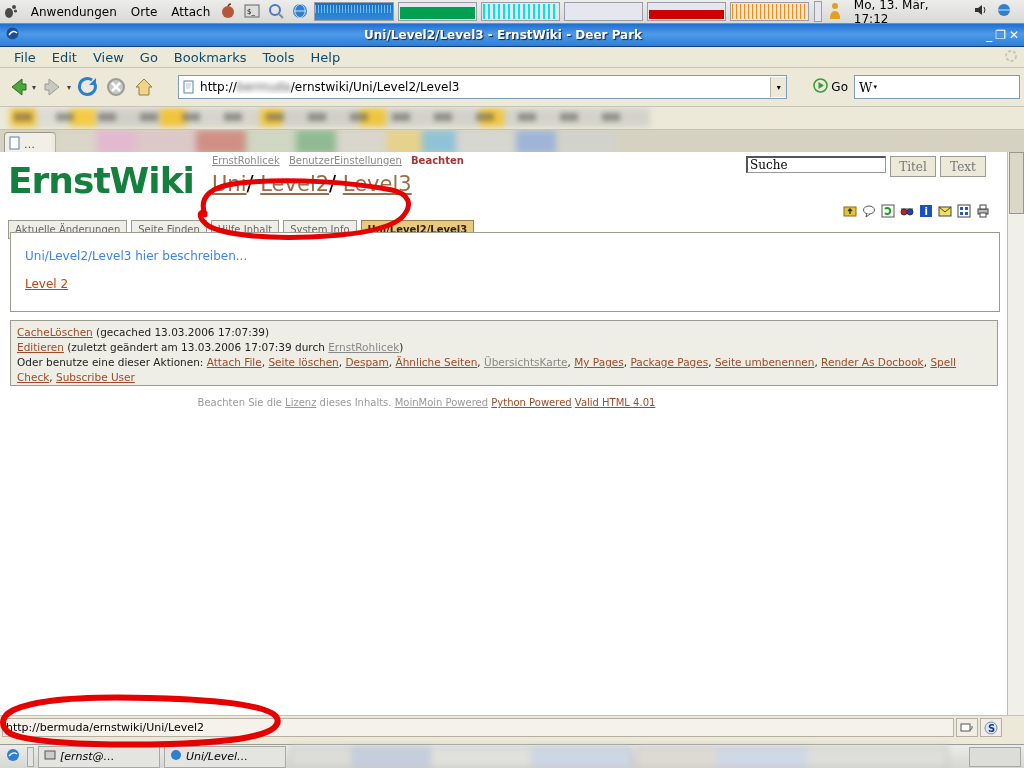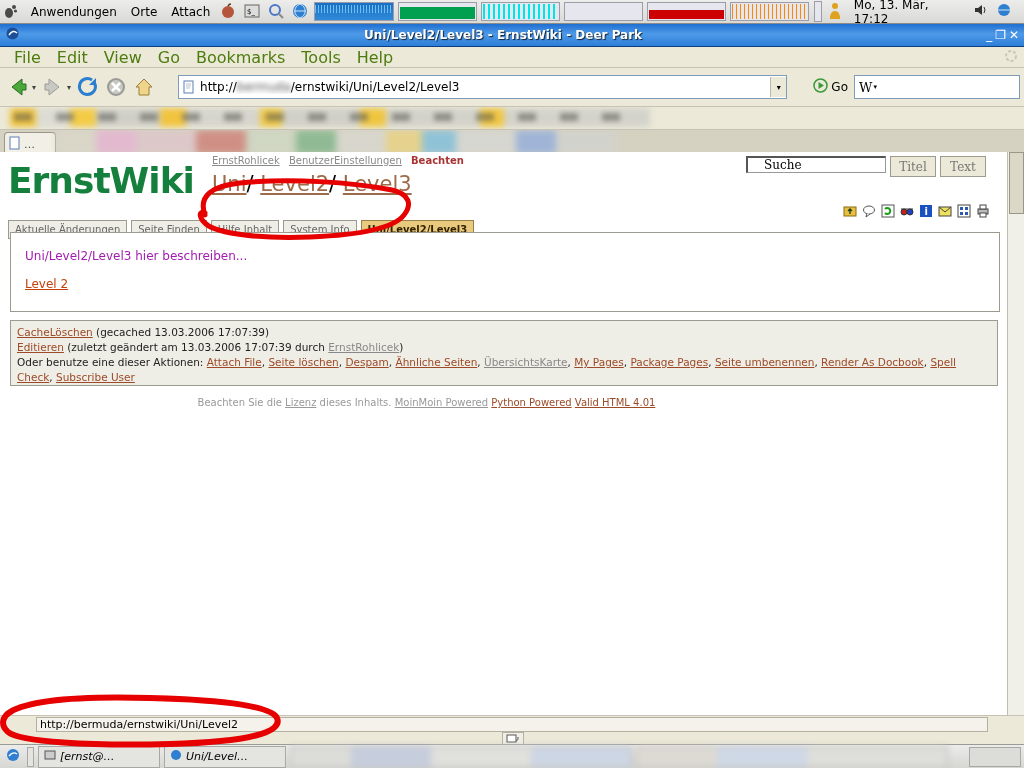--- a/index.html
+++ b/index.html
@@ -38,21 +38,21 @@
   #titlebar{
     height:22px;background:linear-gradient(#1f6fd0,#4e9ae8 45%,#2d7ed8);
     display:flex;align-items:center;color:#fff;font-size:12px;font-weight:bold;
     border-bottom:1px solid #0b3f82;
   }
   #titlebar .ttl{flex:1;text-align:center;text-shadow:1px 1px 1px #123;}
   #titlebar .wbtns{display:flex;gap:3px;padding-right:5px;font-size:12px;font-weight:normal;}
   #titlebar .wbtns span{cursor:pointer;}
   #menubar{height:20px;background:#ece9d8;display:flex;align-items:center;
     border-bottom:1px solid #c6c3b6;padding-left:6px;}
-  #menubar .mi{padding:2px 8px;font-size:16px;color:#4d7c0f;}
+  #menubar .mi{padding:2px 8px;font-size:13px;color:#0c4a6e;}
   #navbar{height:38px;background:#ece9d8;display:flex;align-items:center;padding:0 4px;border-bottom:1px solid #c6c3b6;}
   .navbtn{width:26px;height:26px;margin:0 1px;position:relative;}
   .caret{font-size:8px;color:#444;margin:0 3px 0 0;}
   #urlwrap{flex:1;display:flex;align-items:center;height:22px;background:#fff;border:1px solid #7f9db9;margin:0 20px;}
   #urlwrap .docicon{width:15px;height:15px;margin:0 3px;}
   #urltext{flex:1;font-size:12px;color:#000;white-space:nowrap;overflow:hidden;}
   .blurtxt{display:inline-block;filter:blur(2.6px);color:#555;}
   #urldrop{width:15px;height:20px;border-left:1px solid #b9b9b0;background:#ece9d8;
     display:flex;align-items:center;justify-content:center;font-size:8px;}
   #gobtn{display:flex;align-items:center;font-size:12px;padding:0 6px;}
@@ -80,46 +80,46 @@
   #wikiheader{position:relative;height:60px;}
   #logo{position:absolute;left:8px;top:8px;font-size:36px;font-weight:bold;letter-spacing:-1px;color:#15803d;}
   #userlinks{position:absolute;left:212px;top:3px;font-size:10px;white-space:nowrap;}
   #userlinks a{color:#8a8a8a;text-decoration:underline;margin-right:6px;}
   #userlinks .logout{color:#a33;text-decoration:none;font-weight:bold;}
   #breadcrumb{position:absolute;left:212px;top:20px;font-size:21px;}
   #breadcrumb a{color:#9c6b4a;text-decoration:underline;}
   #breadcrumb .sep{color:#000;}
   #searcharea{position:absolute;right:22px;top:4px;display:flex;align-items:flex-start;gap:4px;}
   #wikisearch{width:140px;height:17px;border:1px solid #999;border-top:2px solid #555;border-left:2px solid #555;
-    background:#fff;font-size:12px;padding-left:16px;box-sizing:border-box;color:#000;
+    background:#fff;font-size:12px;padding-left:2px;box-sizing:border-box;color:#000;
     font-family:"DejaVu Serif","Liberation Serif",serif;}
   .sbtn{height:19px;min-width:44px;background:#ece9d8;border:1px solid #9b9b90;
     display:flex;align-items:center;justify-content:center;font-size:12px;color:#777;
     font-family:"DejaVu Serif","Liberation Serif",serif;}
   #navtabs{position:absolute;left:8px;top:68px;display:flex;gap:4px;}
   .ntab{height:17px;border:1px solid #9b9b90;background:#efeee6;display:flex;align-items:center;
     padding:0 6px;font-size:10px;color:#666;white-space:nowrap;}
   .ntab.active{background:#e8c97d;border-color:#9a8048;color:#332200;font-weight:bold;}
   #iconrow{position:absolute;right:18px;top:52px;display:flex;gap:5px;align-items:center;}
   .wikiicon{width:14px;height:14px;position:relative;display:inline-block;}
   #contentbox{position:absolute;left:10px;top:80px;width:988px;height:78px;border:1px solid #9b9b90;background:#fff;}
-  #contentbox .ctext{position:absolute;left:14px;top:16px;font-size:12px;color:#a21caf;}
+  #contentbox .ctext{position:absolute;left:14px;top:16px;font-size:12px;color:#3b82f6;}
   #contentbox .clink{position:absolute;left:14px;top:44px;font-size:12px;color:#c2410c;text-decoration:underline;}
   #footerbox{position:absolute;left:10px;top:168px;width:988px;height:66px;border:1px solid #9b9b90;background:#efeee6;
     font-size:10.5px;color:#222;padding:4px 6px;box-sizing:border-box;line-height:15px;}
   #footerbox a{color:#9c4a28;text-decoration:underline;}
   #footerbox a.gray{color:#888;}
   #credits{position:absolute;left:0;top:245px;width:853px;text-align:center;font-size:10px;color:#999;}
   #credits a{color:#9c4a28;text-decoration:underline;}
   #credits a.gray{color:#999;}
   
   .redink{position:absolute;pointer-events:none;}
   
   #statusbar{position:absolute;left:0;top:691px;width:1024px;height:24px;background:#ece9d8;
-    border-top:1px solid #c6c3b6;display:flex;align-items:center;box-sizing:border-box;padding:1px 2px;flex-direction:column;}
+    border-top:1px solid #c6c3b6;display:flex;align-items:center;box-sizing:border-box;padding:1px 2px;}
   #statusurl{width:952px;height:19px;background:#f4f2ea;border:1px solid #b5b1a2;display:flex;align-items:center;
     padding-left:3px;font-size:11px;color:#000;box-sizing:border-box;}
   .stbtn{width:22px;height:19px;border:1px solid #b5b1a2;background:#f0eee6;margin-left:2px;
     display:flex;align-items:center;justify-content:center;font-size:11px;box-sizing:border-box;}
   
   #taskbar{position:absolute;left:0;top:744px;width:1024px;height:24px;
     background:linear-gradient(#ececeb,#d6d6d2);border-top:1px solid #9a9a96;
     display:flex;align-items:center;box-sizing:border-box;padding:0 3px;}
   .tbitem{height:20px;border:1px solid #a9a9a4;background:#e4e4e0;display:flex;align-items:center;
     padding:0 5px;margin-right:4px;font-size:11px;white-space:nowrap;overflow:hidden;font-style:italic;}

